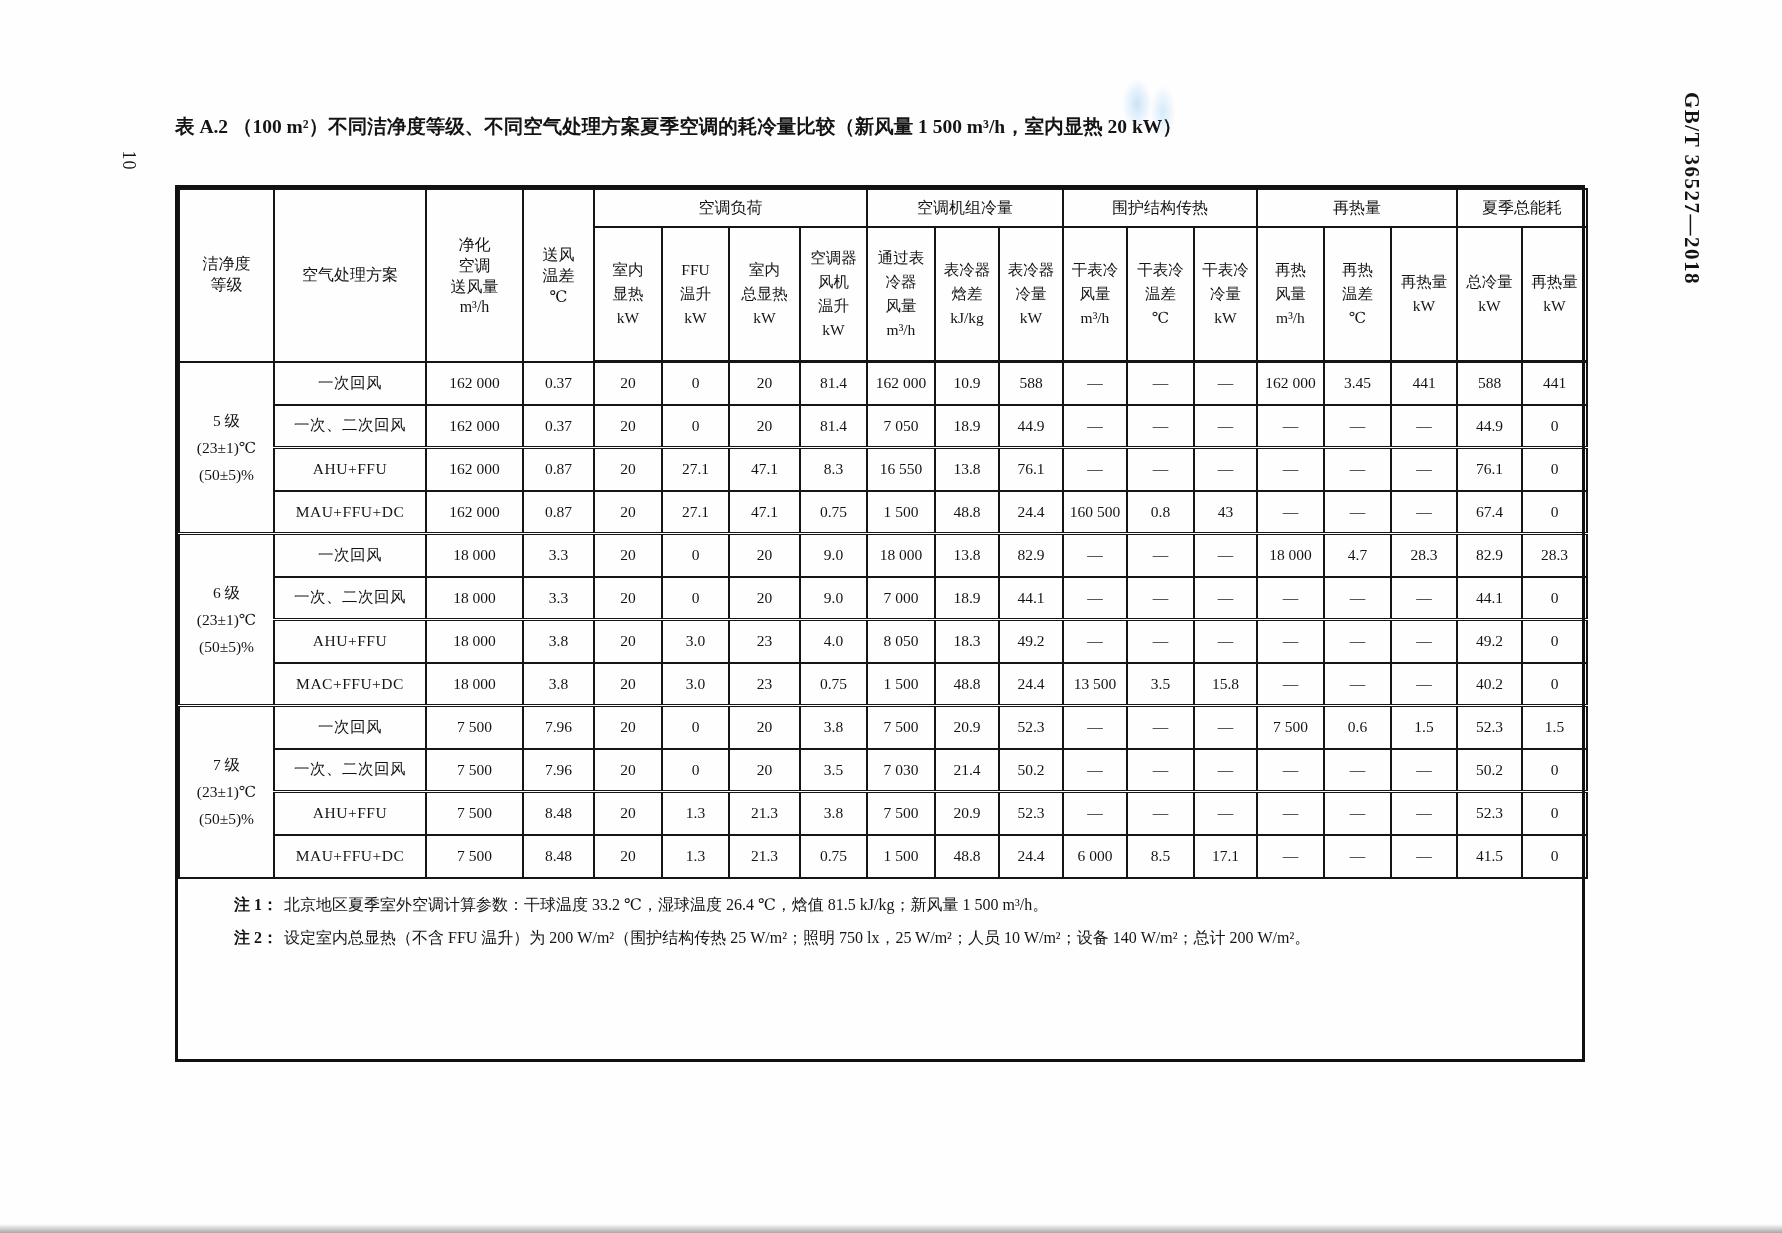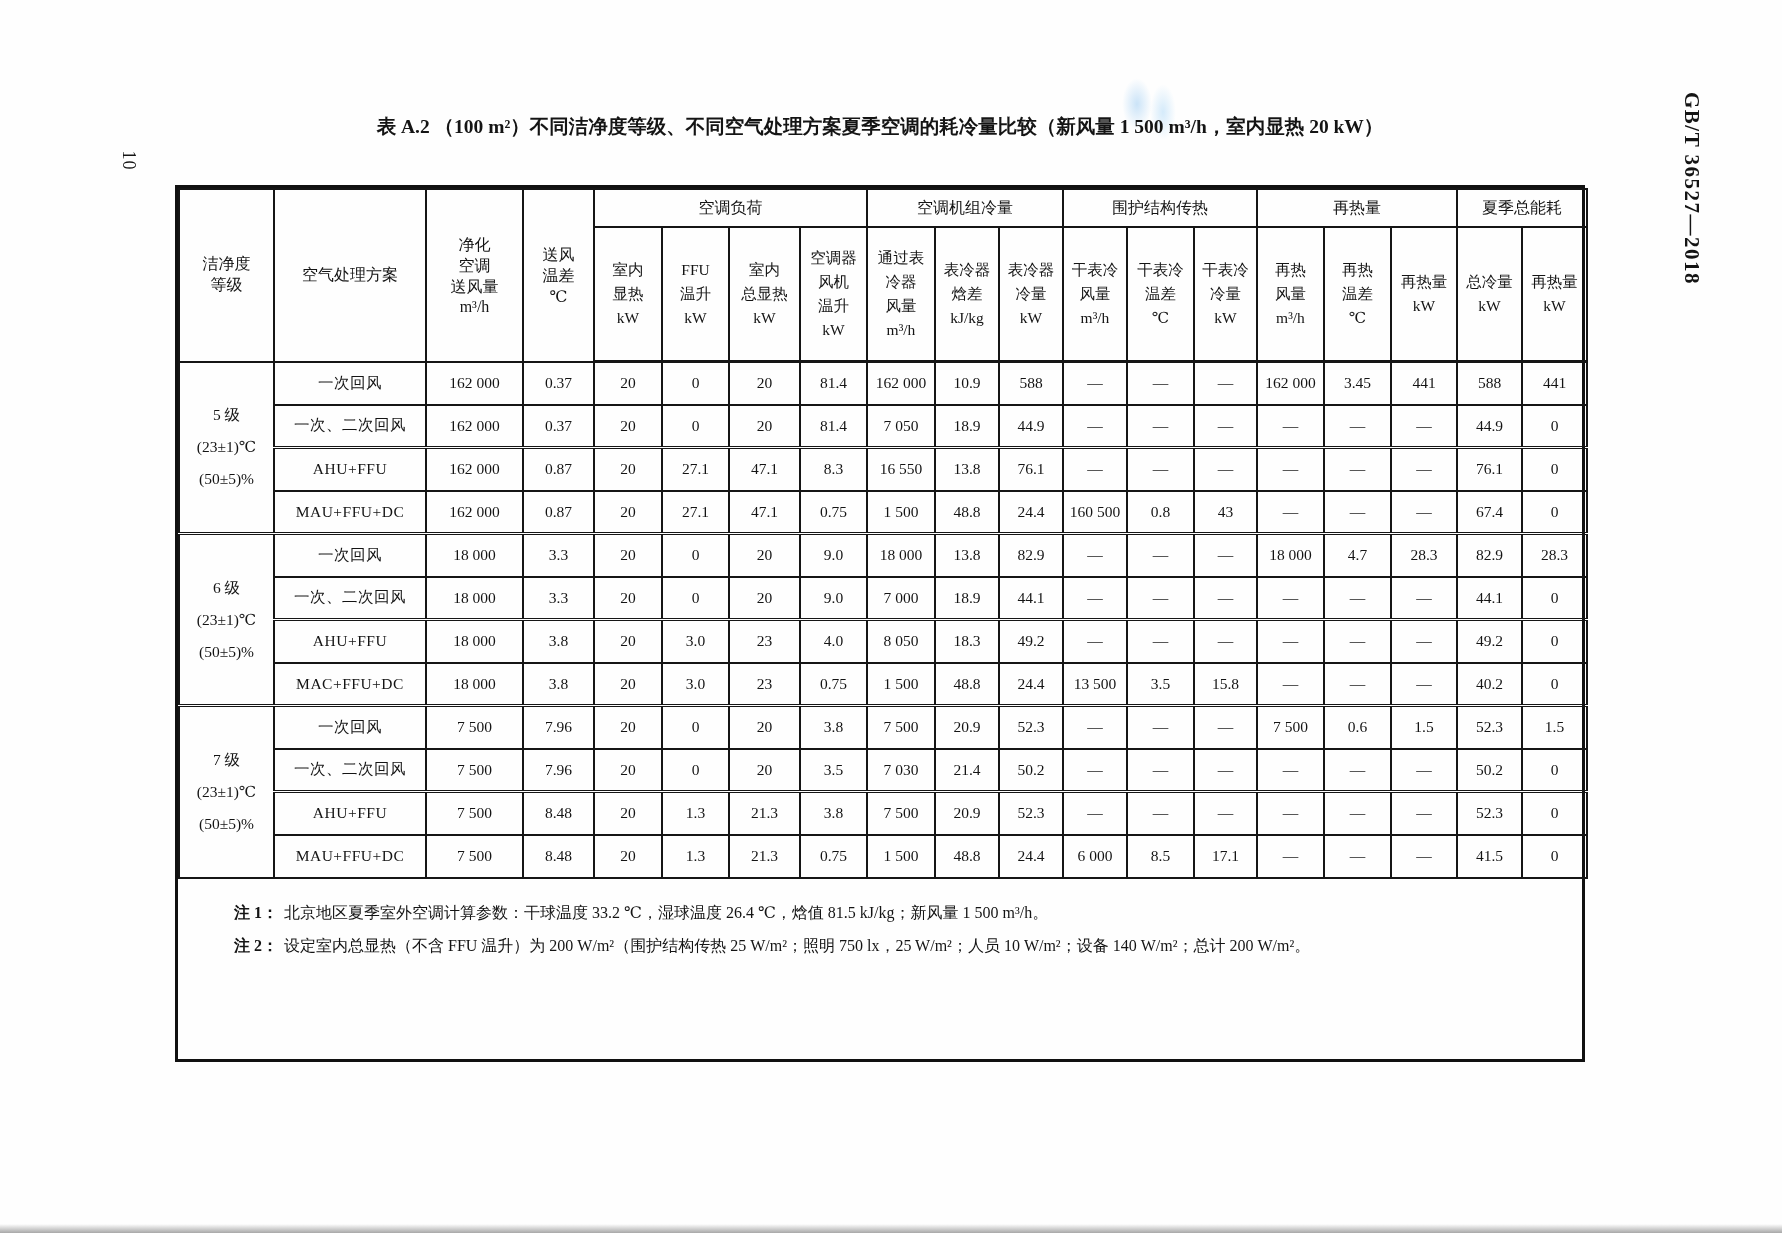--- a/index.html
+++ b/index.html
@@ -32,21 +32,21 @@
     background:radial-gradient(ellipse at center, rgba(140,195,240,.45), rgba(140,195,240,0) 70%); }
   .smudge.s2 { left:1150px; top:84px; width:26px; height:56px;
     background:radial-gradient(ellipse at center, rgba(150,205,245,.40), rgba(150,205,245,0) 70%); }
   .scan-edge {
     position:absolute; left:0; bottom:0; width:100%; height:9px;
     background:linear-gradient(#fefefe, #a8a8a8);
   }
   
   .tbl-title {
     position:absolute; left:175px; top:113px; width:1410px;
-    text-align:center; font-size:19.5px; font-weight:bold;
+    text-align:left; font-size:19.5px; font-weight:bold;
     white-space:nowrap;
   }
   
   .tbl-wrap {
     position:absolute; left:175px; top:185px;
     width:1410px; height:877px;
     border:3px solid #111;
     box-sizing:border-box;
     background:#fefefe;
   }
@@ -63,25 +63,25 @@
     padding:0 2px;
     overflow:hidden;
   }
   table.main thead tr.grp-row th { height:36px; font-size:16px;margin-left:23px; }
   table.main thead tr.sub-row th { height:132px; line-height:24px; }
   .pre { white-space:pre-line; }
   table.main thead tr.sub-row th, table.main thead tr.grp-row th { border-bottom-width:2px; }
   table.main thead tr.sub-row th { border-bottom:3px solid #151515; }
   table.main tbody tr { height:43px; }
   table.main tbody tr.thick-top td { border-top:3px double #151515; }
-  td.level-cell { font-size:15.5px; line-height:32px; white-space:pre-line; }
+  td.level-cell { font-size:15.5px; line-height:27px; white-space:pre-line; }
   td.scheme-cell { font-size:16px; letter-spacing:.5px; }
   
   .notes-section {
-    padding:17px 18px 0 56px;
+    padding:9px 18px 0 56px;
     font-size:16px;
   }
   .note {
     line-height:33px;
     padding-left:66px; text-indent:-66px;
     text-align:left;
   }
   .note .nlabel { font-weight:bold; padding-right:6px; }
 </style>
 </head>

